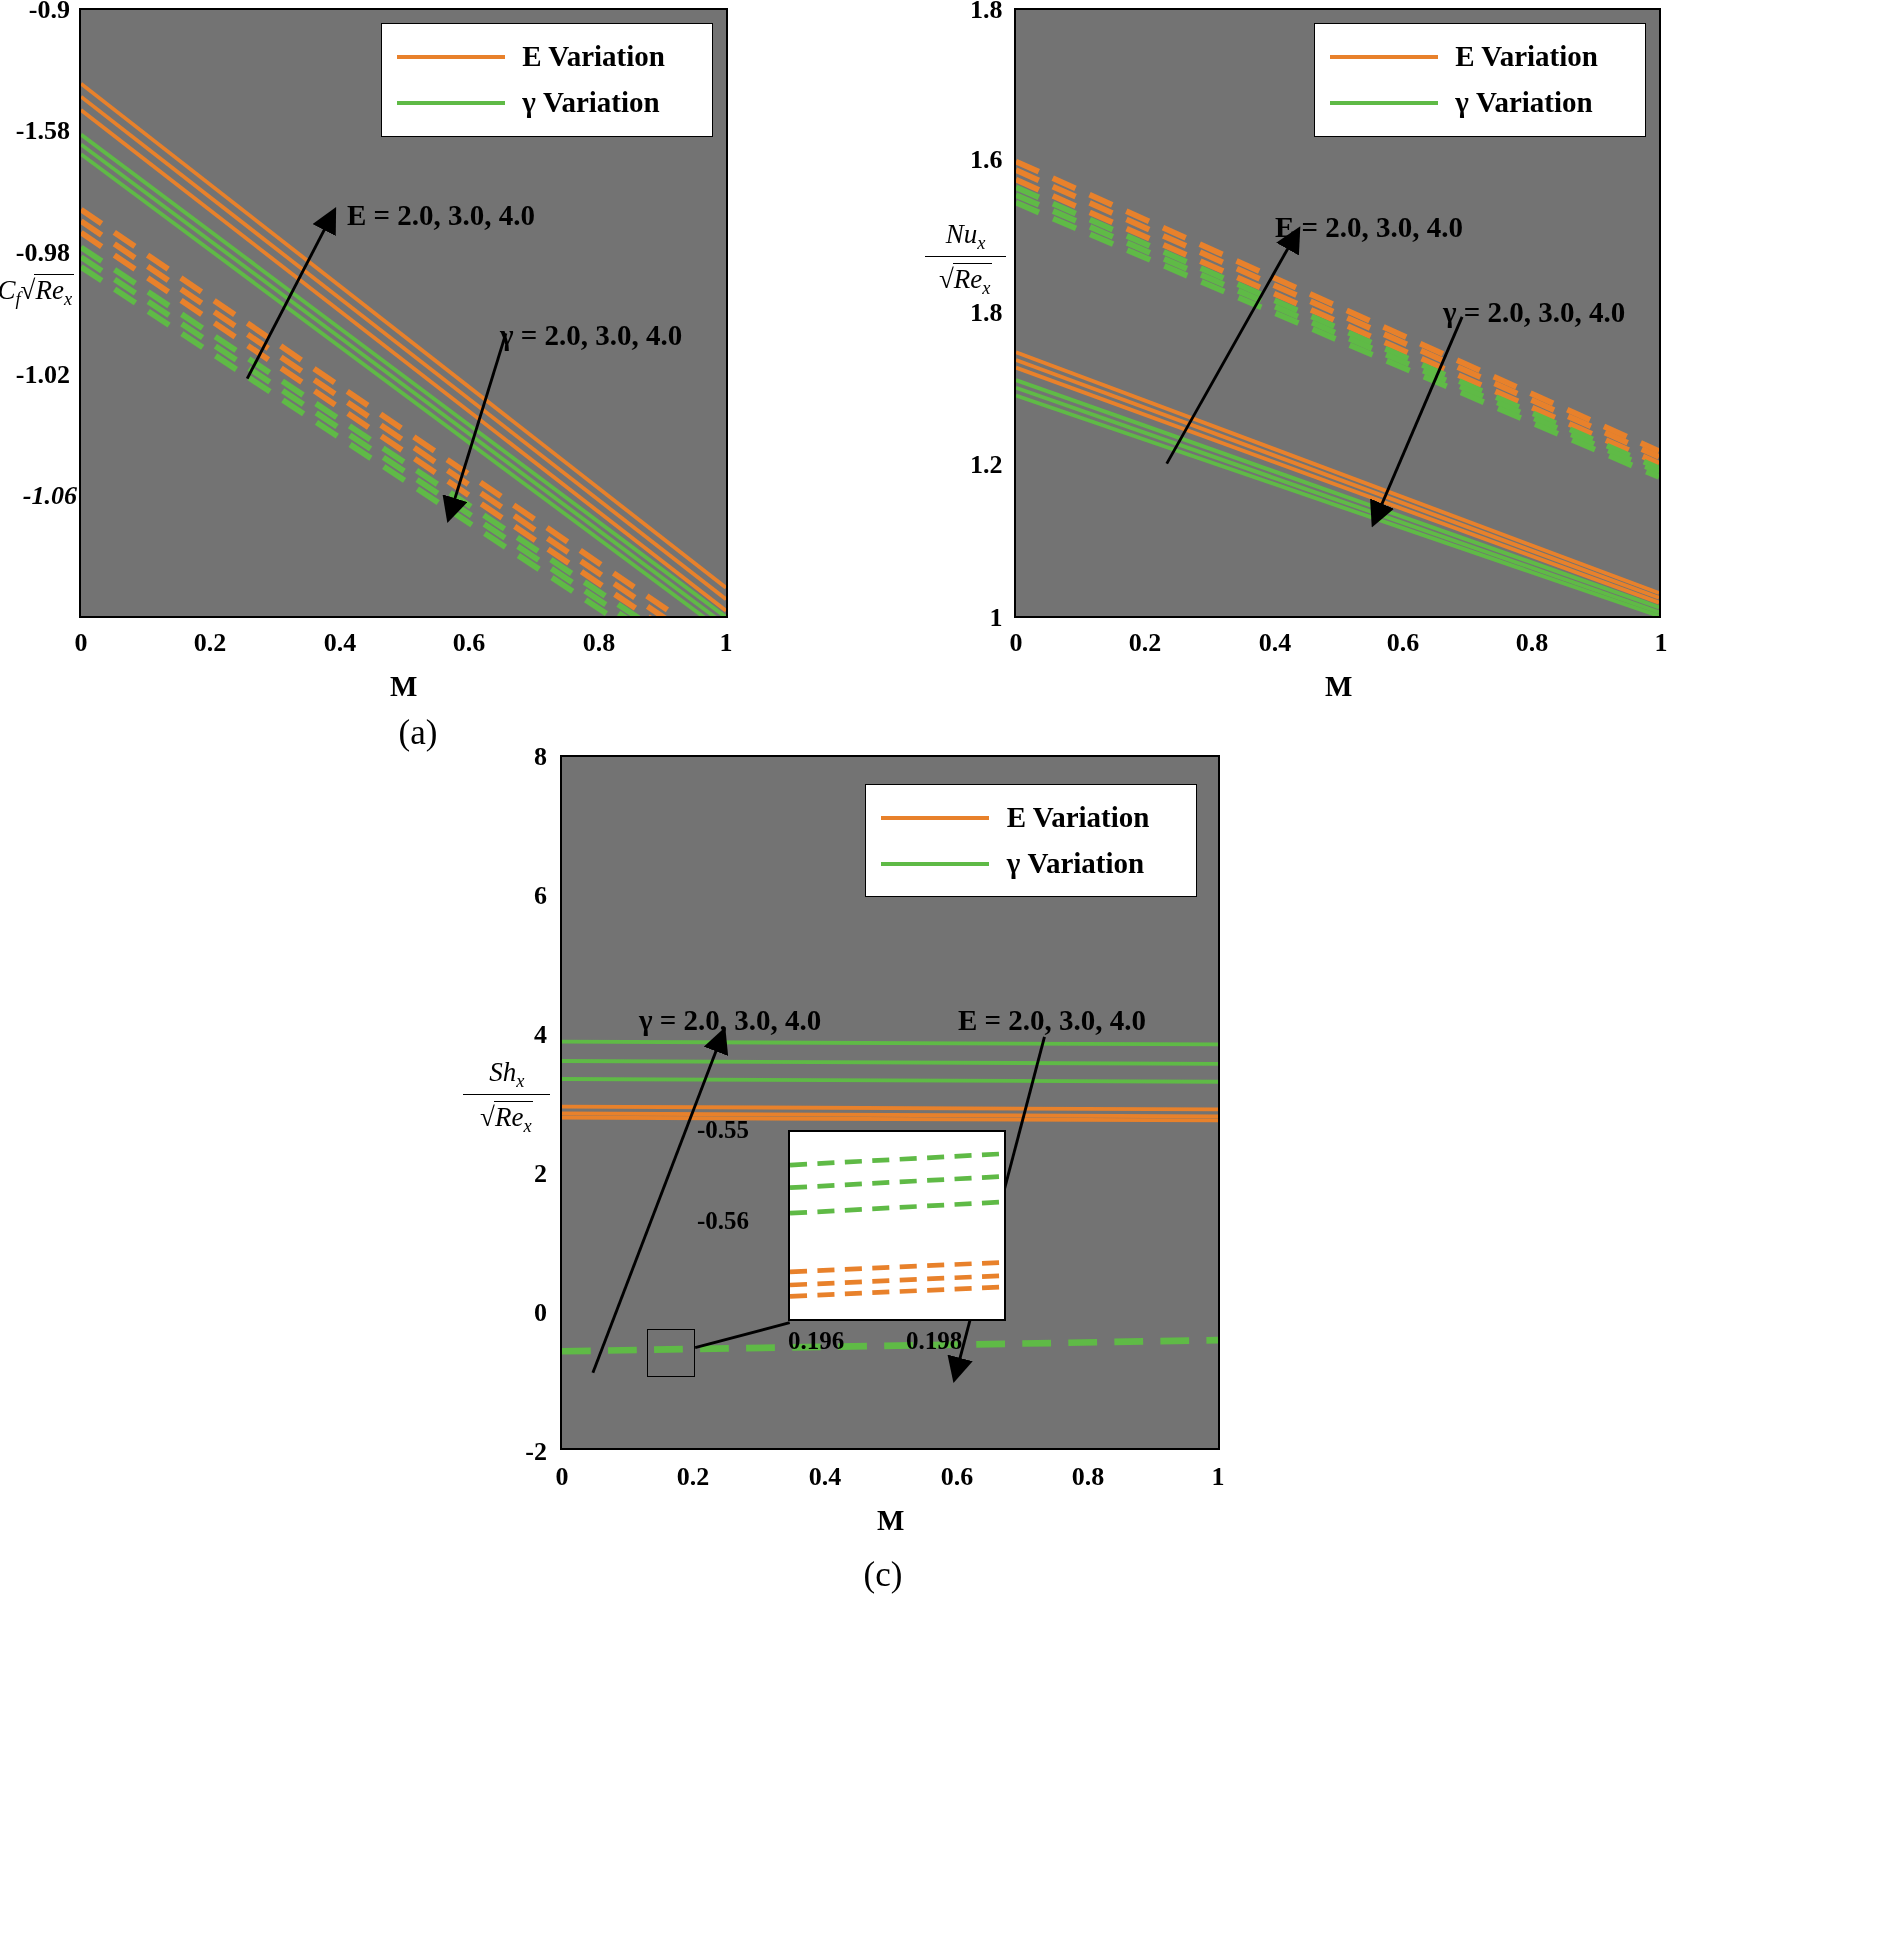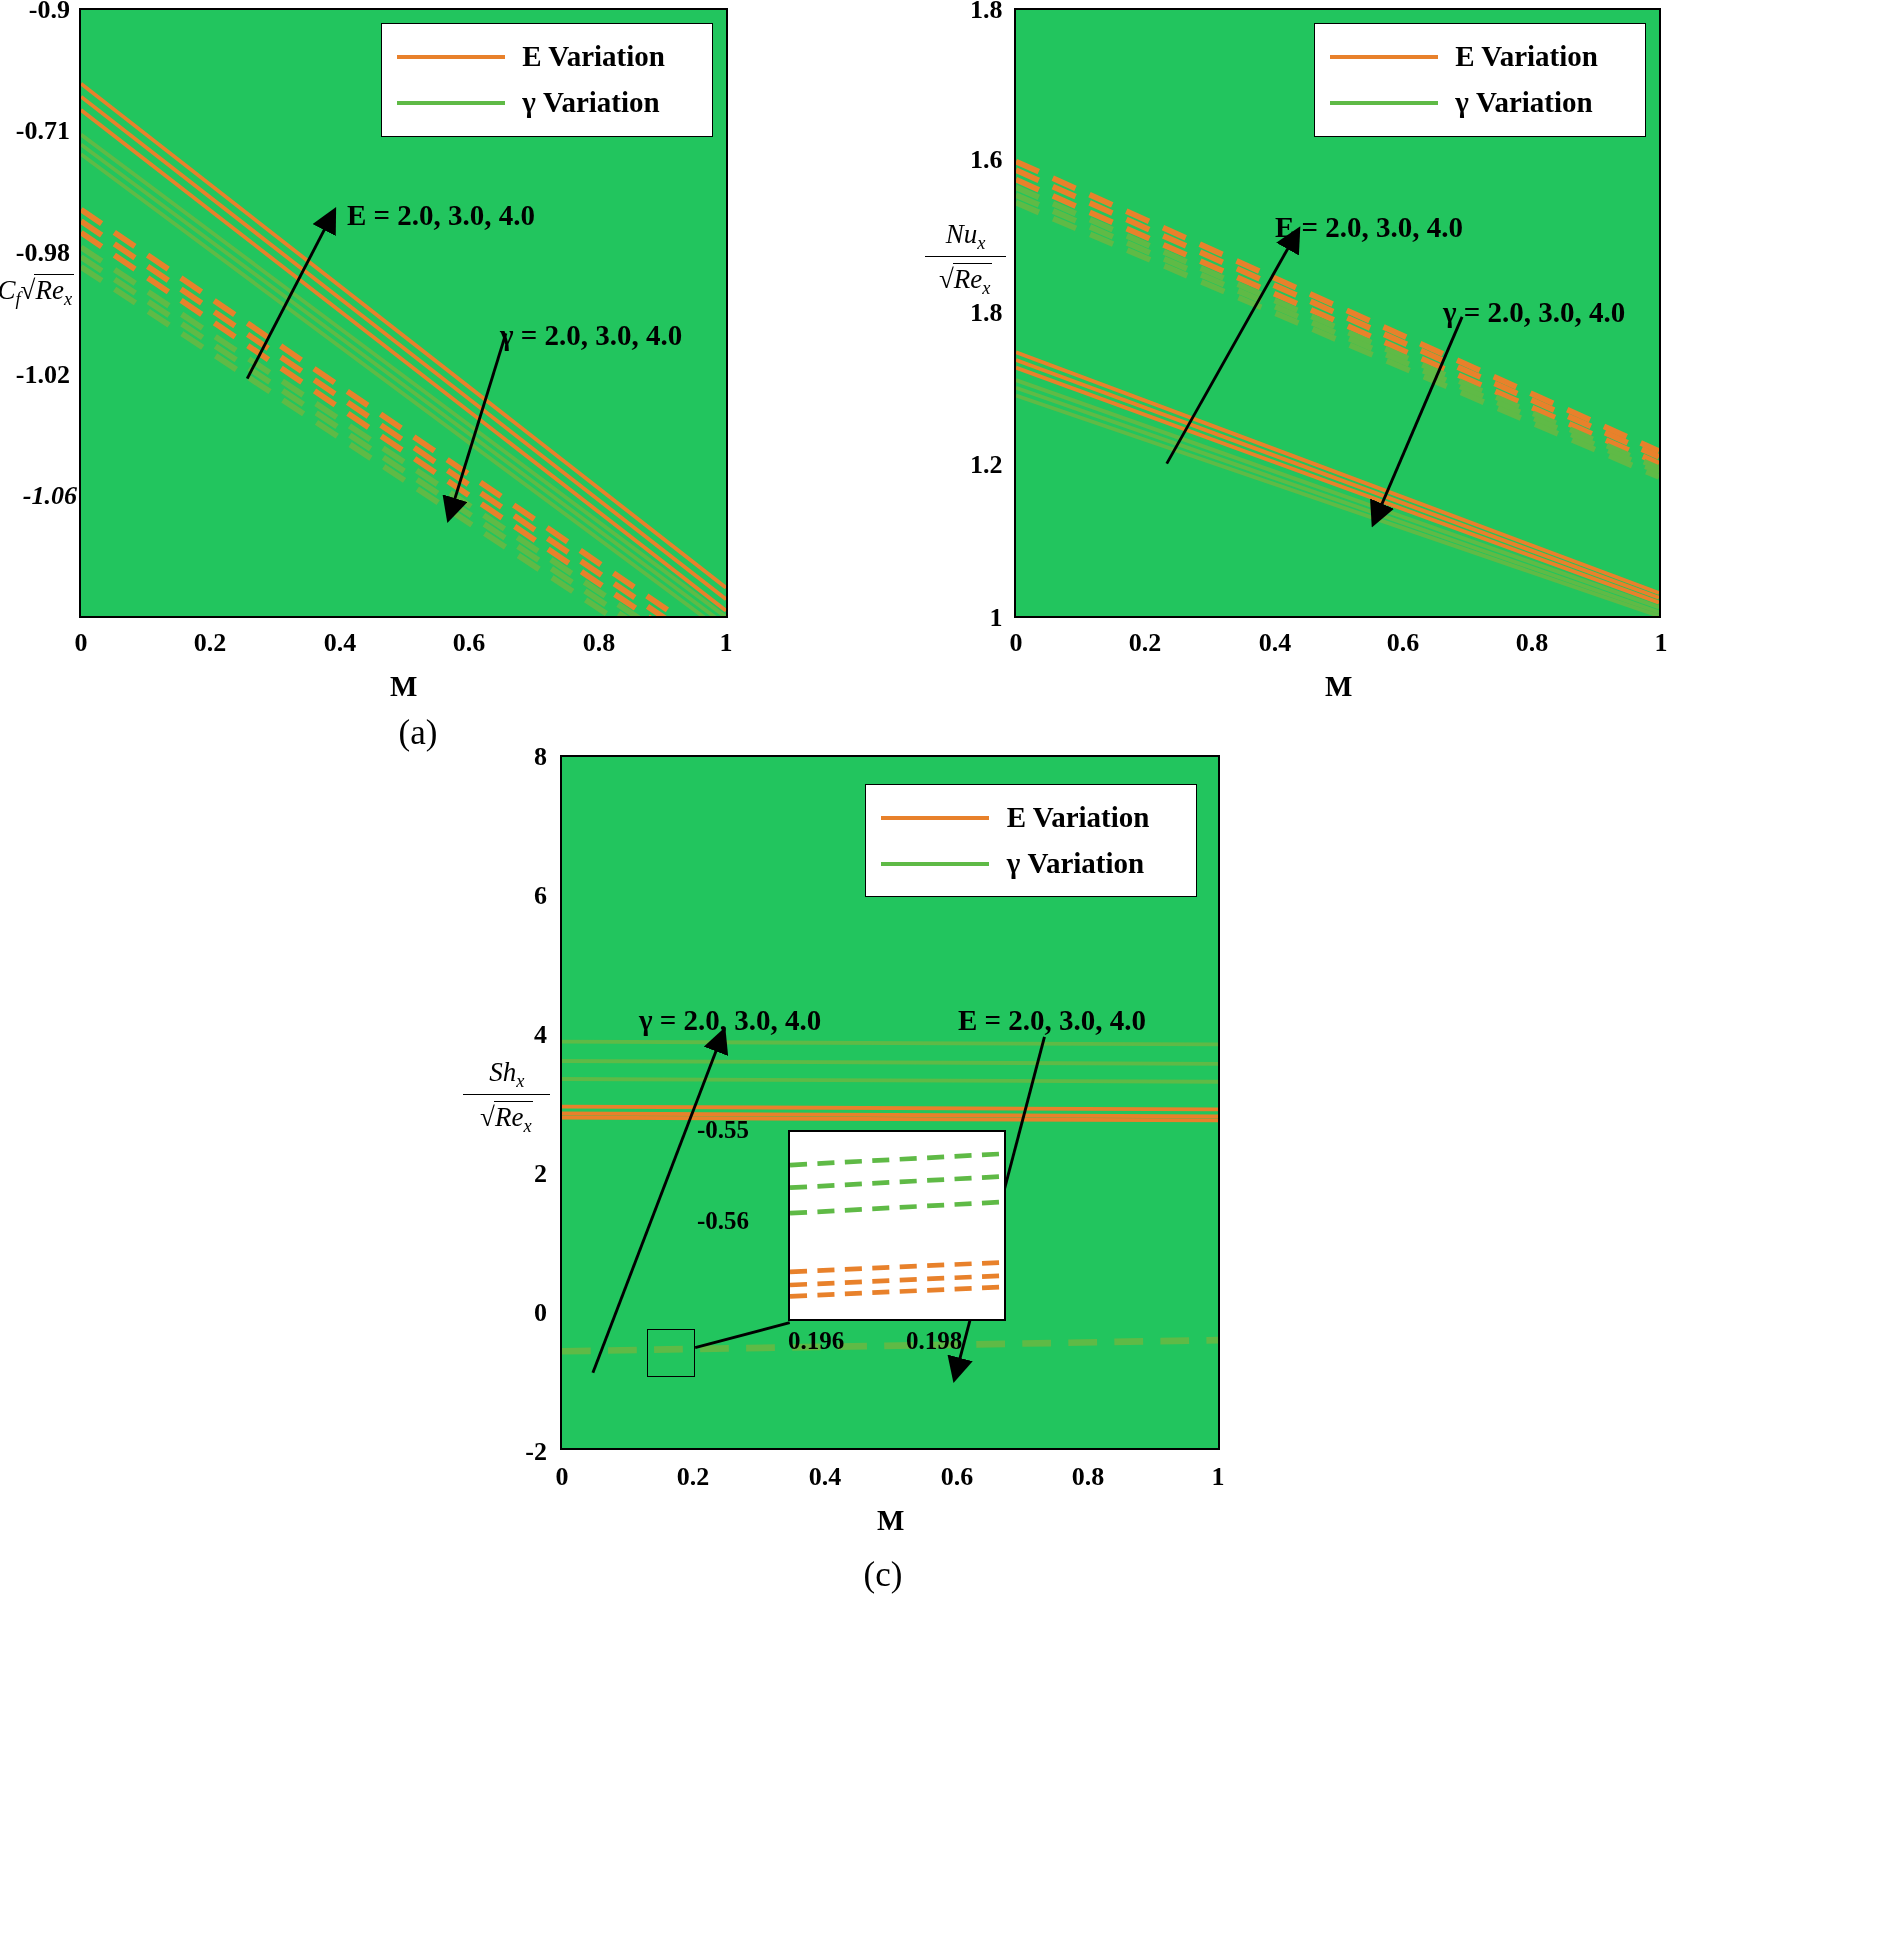--- a/index.html
+++ b/index.html
@@ -20,21 +20,21 @@
     width: 1883px;
     height: 1951px;
   }
   .panel {
     position: absolute;
   }
   .plot-frame {
     position: absolute;
     border: 2.9px solid #000;
     box-sizing: border-box;
-    background: #22c55e;
+    background: #737373;
     overflow: hidden;
   }
   svg.curves {
     position: absolute;
     left: 0; top: 0;
     width: 100%;
     height: 100%;
     overflow: visible;
   }
   .tick-label {
@@ -215,21 +215,21 @@
           <marker id="arrA1" markerWidth="9" markerHeight="9" refX="6" refY="4.5" orient="auto">
             <path d="M0,0 L9,4.5 L0,9 z" fill="#000"></path>
           </marker>
         </defs>
         <line x1="172" y1="382" x2="260" y2="212" stroke="#000" stroke-width="3" marker-end="url(#arrA1)"></line>
         <line x1="440" y1="335" x2="382" y2="523" stroke="#000" stroke-width="3" marker-end="url(#arrA1)"></line>
       </svg>
     </div>
 
     <div class="tick-label y" style="left:0px; top:9.7px; width:70px;">-0.9</div>
-    <div class="tick-label y" style="left:0px; top:131px; width:70px;">-0.71</div>
+    <div class="tick-label y" style="left:0px; top:131px; width:70px;">-1.58</div>
     <div class="tick-label y" style="left:0px; top:253px; width:70px;">-0.98</div>
     <div class="tick-label y" style="left:0px; top:375px; width:70px;">-1.02</div>
     <div class="tick-label y" style="left:7px; top:496px; width:70px;font-style:italic;">-1.06</div>
 
     <div class="tick-label x" style="left:81px; top:628px;">0</div>
     <div class="tick-label x" style="left:210px; top:628px;">0.2</div>
     <div class="tick-label x" style="left:340px; top:628px;">0.4</div>
     <div class="tick-label x" style="left:469px; top:628px;">0.6</div>
     <div class="tick-label x" style="left:599px; top:628px;">0.8</div>
     <div class="tick-label x" style="left:726px; top:628px;">1</div>

